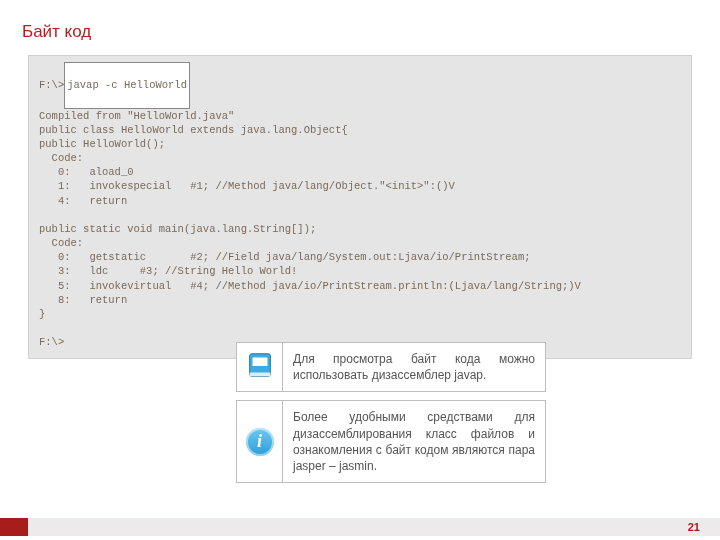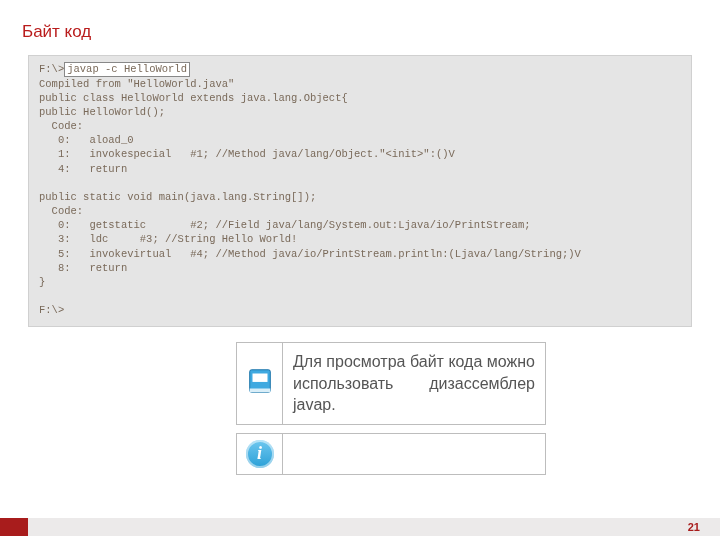--- a/index.html
+++ b/index.html
@@ -29,21 +29,21 @@
     padding: 6px 10px 8px 10px;
     font-family: "Courier New", monospace;
     font-size: 10.5px;
     line-height: 1.35;
     color: #7a6a5a;
     white-space: pre;
   }
   .cmd-highlight {
     background: #ffffff;
     border: 1px solid #888;
-    padding: 0 2px;
+    padding: 16px 2px;
     display: inline-block;
     line-height: 1.2;
   }
   .info-boxes {
     position: absolute;
     top: 342px;
     left: 236px;
     width: 310px;
   }
   .info-box {
@@ -55,21 +55,21 @@
   .info-icon-cell {
     width: 46px;
     display: flex;
     align-items: center;
     justify-content: center;
     border-right: 1px solid #bdbdbd;
     padding: 6px 0;
   }
   .info-text {
     flex: 1;
-    font-size: 16px;
+    font-size: 12px;
     color: #555;
     padding: 8px 10px;
     line-height: 1.35;
     text-align: justify;
   }
   .book-icon svg { width: 30px; height: 30px; }
   .i-icon {
     width: 28px; height: 28px; border-radius: 50%;
     background: linear-gradient(#6fc8f0, #2a9fd6);
     display: flex; align-items: center; justify-content: center;
@@ -130,20 +130,21 @@
     </div>
     <div class="info-text">Для просмотра байт кода можно использовать дизассемблер javap.</div>
   </div>
 
   <div class="info-box">
     <div class="info-icon-cell">
       <div class="i-icon">
           <span>i</span>
         </div>
     </div>
+    <div class="info-text">Более удобными средствами для дизассемблирования класс файлов и ознакомления с байт кодом являются пара jasper – jasmin.</div>
   </div>
 </div>
 
 <div class="footer-band">
   <div class="footer-red"></div>
   <div class="footer-gray">
     <div class="page-num">21</div>
   </div>
 </div>
 

